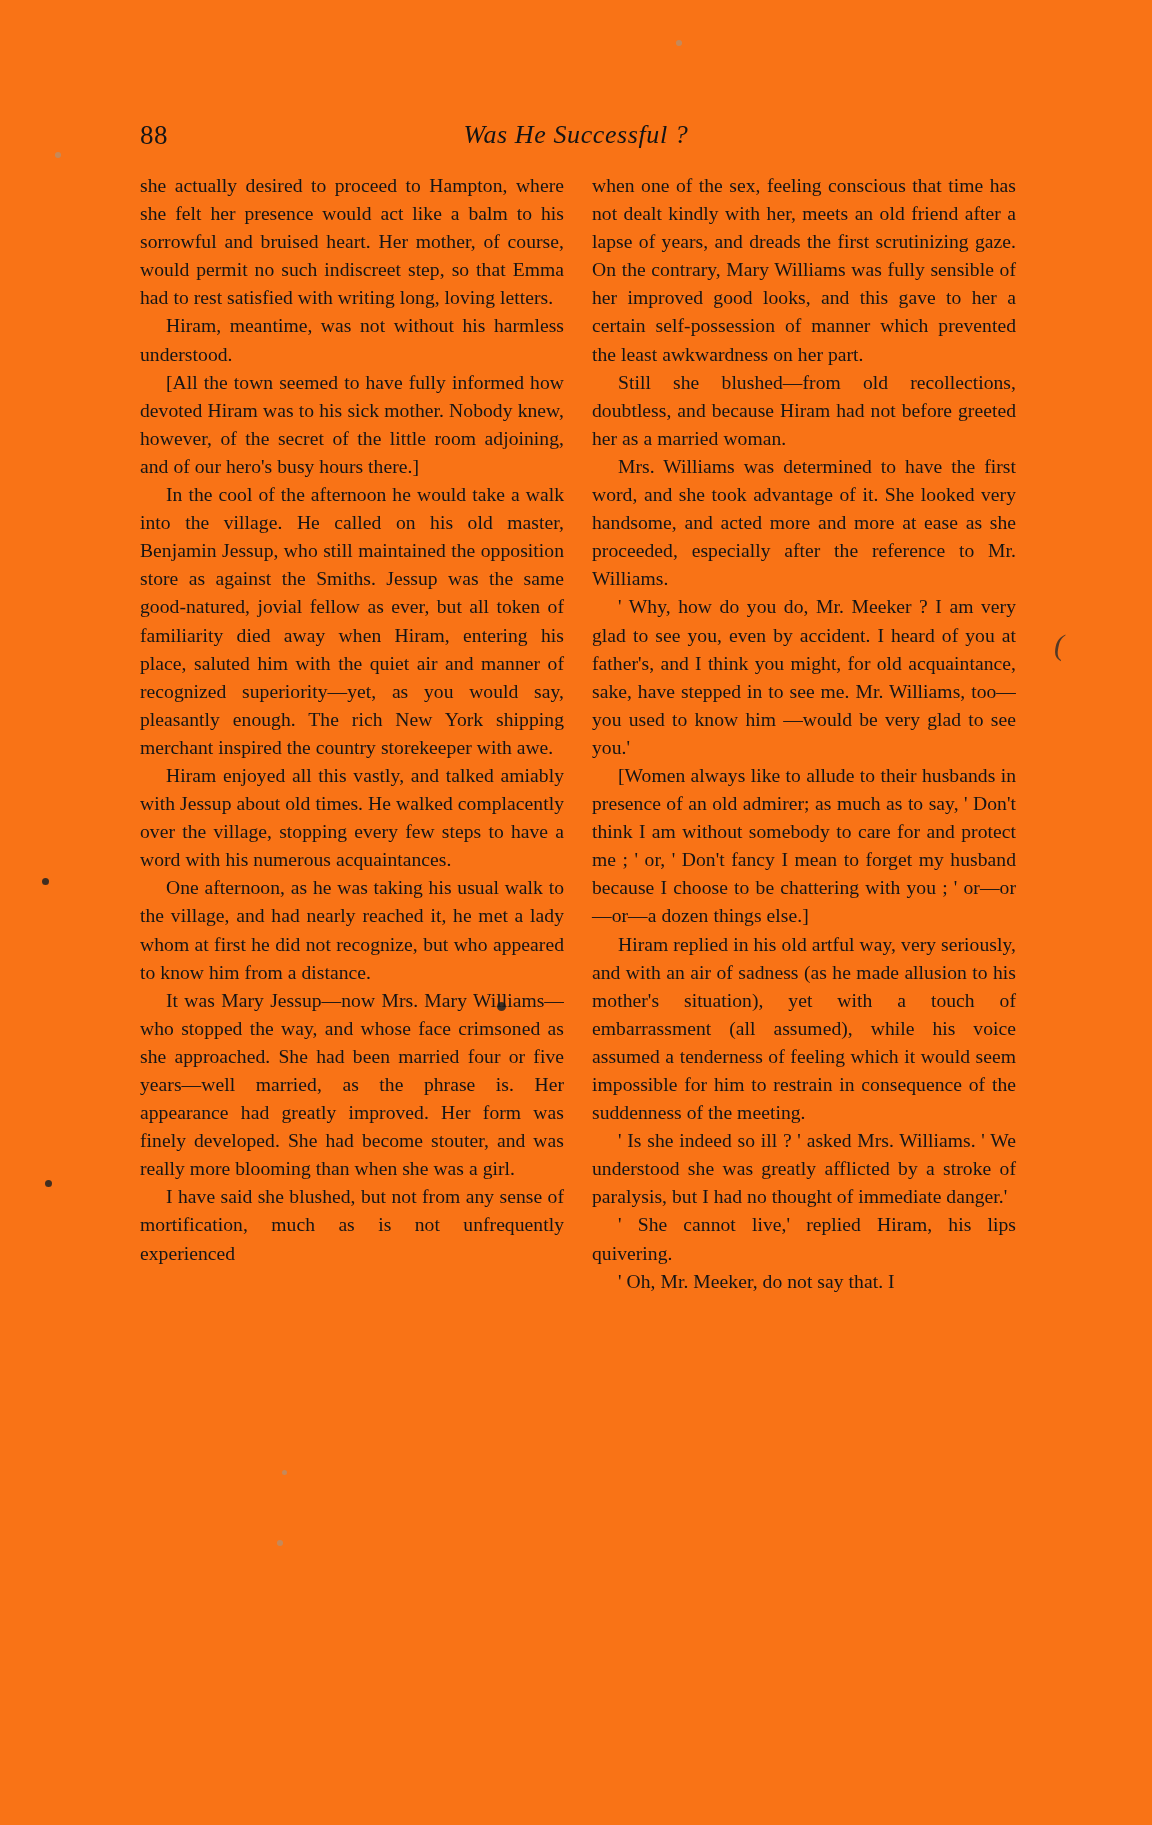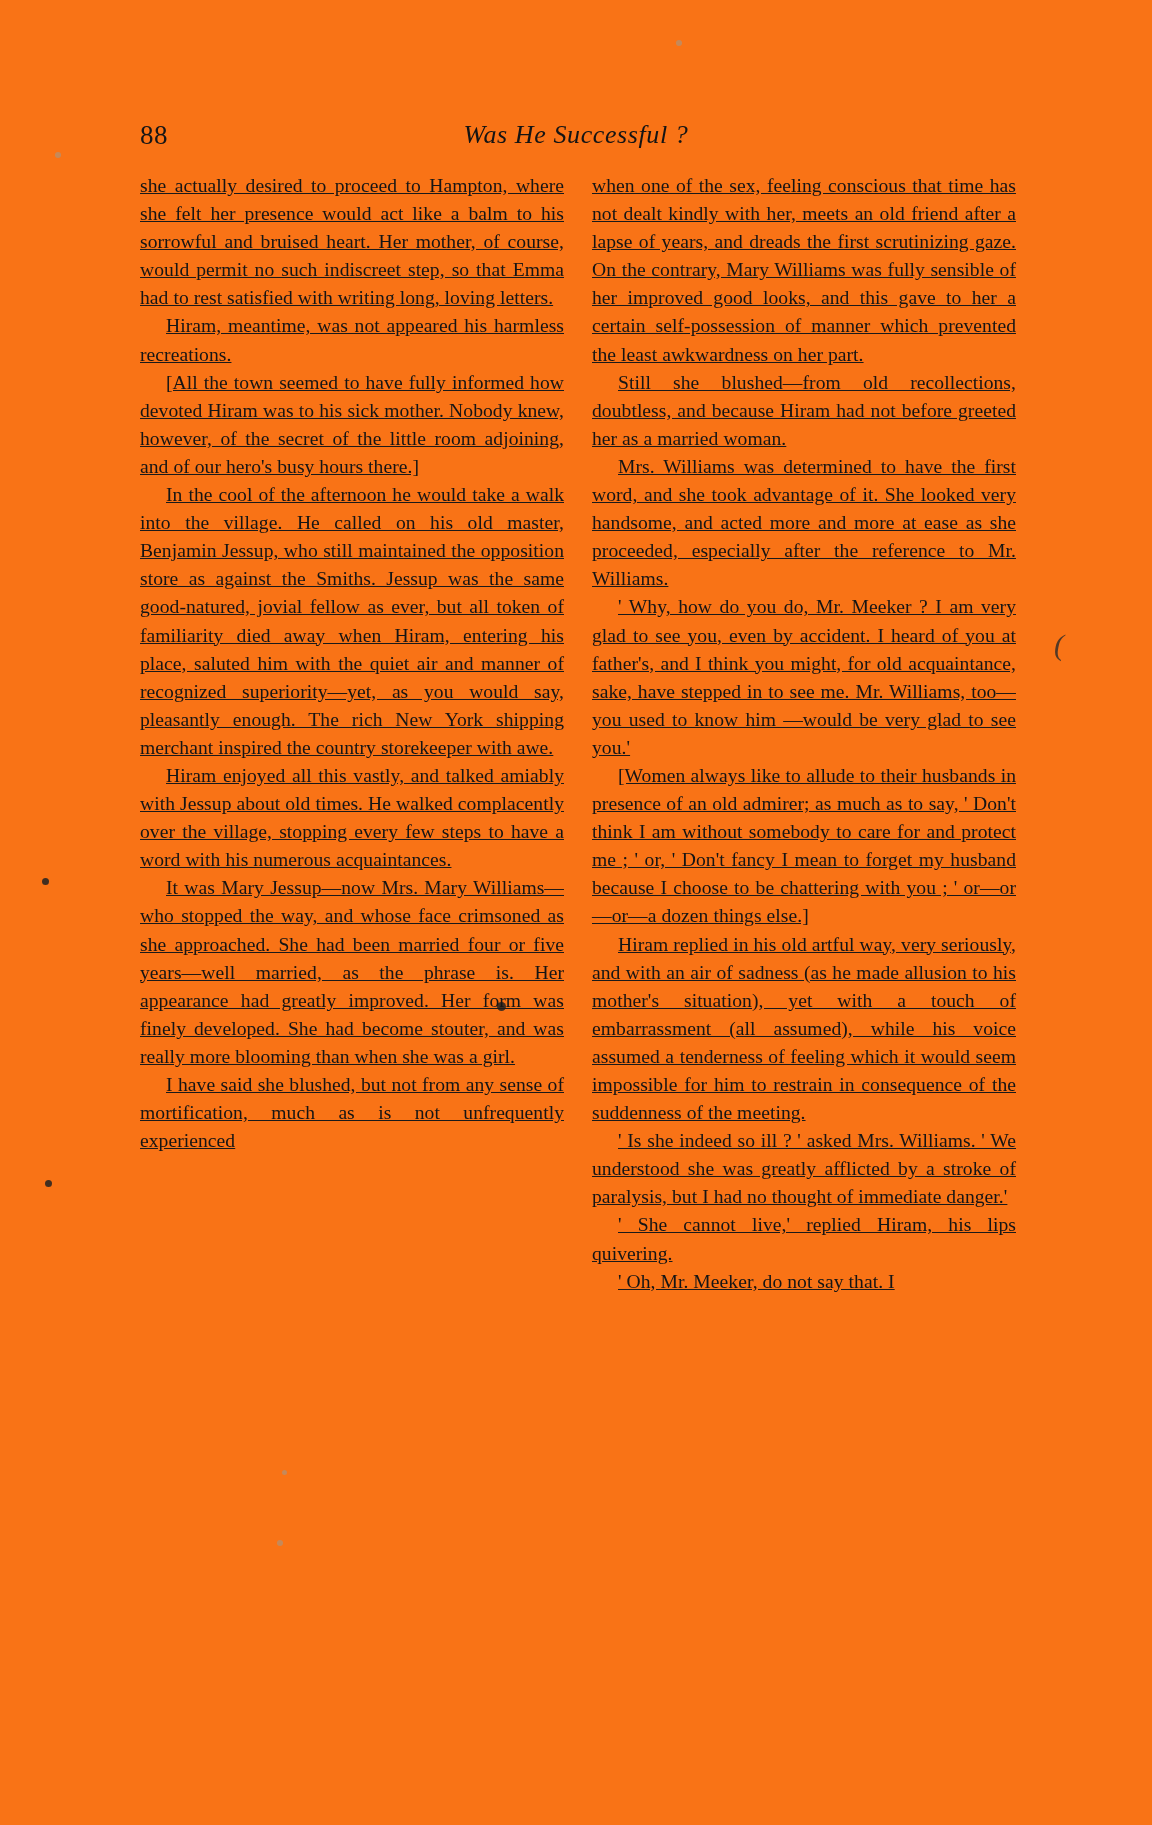--- a/index.html
+++ b/index.html
@@ -53,21 +53,20 @@
   .columns {
     position: absolute;
     top: 172px;
     left: 140px;
     width: 876px;
     display: flex;
     gap: 28px;
   }
   .col {
     width: 424px;
-    text-decoration: underline;
   }
   .col p {
     margin: 0;
     font-size: 19.6px;
     line-height: 28.1px;
     text-align: justify;
     text-justify: inter-word;
     text-indent: 26px;
     color: #151515;
     letter-spacing: .05px;
@@ -110,24 +109,25 @@
   <div class="inkdot" style="left:497px; top:1002px; width:9px; height:9px;"></div>
 
   <div class="header">
     <div class="folio">88</div>
     <div class="running-title">Was He Successful ?</div>
   </div>
 
   <div class="columns">
     <div class="col">
       <p class="noindent">she actually desired to proceed to Hampton, where she felt her presence would act like a balm to his sorrowful and bruised heart.  Her mother, of course, would permit no such indiscreet step, so that Emma had to rest satisfied with writing long, loving letters.</p>
-      <p>Hiram, meantime, was not appeared his harmless recreations.</p>
+      <p>Hiram, meantime, was not without his harmless understood.</p>
       <p>[All the town seemed to have fully informed how devoted Hiram was to his sick mother.  Nobody knew, however, of the secret of the little room adjoining, and of our hero's busy hours there.]</p>
       <p>In the cool of the afternoon he would take a walk into the village.  He called on his old master, Benjamin Jessup, who still maintained the opposition store as against the Smiths.  Jessup was the same good-natured, jovial fellow as ever, but all token of familiarity died away when Hiram, entering his place, saluted him with the quiet air and manner of recognized superiority—yet, as you would say, pleasantly enough.  The rich New York shipping merchant inspired the country storekeeper with awe.</p>
       <p>Hiram enjoyed all this vastly, and talked amiably with Jessup about old times.  He walked complacently over the village, stopping every few steps to have a word with his numerous acquaintances.</p>
+      <p>One afternoon, as he was taking his usual walk to the village, and had nearly reached it, he met a lady whom at first he did not recognize, but who appeared to know him from a distance.</p>
       <p>It was Mary Jessup—now Mrs. Mary Williams—who stopped the way, and whose face crimsoned as she approached.  She had been married four or five years—well married, as the phrase is.  Her appearance had greatly improved.  Her form was finely developed.  She had become stouter, and was really more blooming than when she was a girl.</p>
       <p>I have said she blushed, but not from any sense of mortification, much as is not unfrequently experienced</p>
     </div>
     <div class="col">
       <p class="noindent">when one of the sex, feeling conscious that time has not dealt kindly with her, meets an old friend after a lapse of years, and dreads the first scrutinizing gaze.  On the contrary, Mary Williams was fully sensible of her improved good looks, and this gave to her a certain self-possession of manner which prevented the least awkwardness on her part.</p>
       <p>Still she blushed—from old recollections, doubtless, and because Hiram had not before greeted her as a married woman.</p>
       <p>Mrs. Williams was determined to have the first word, and she took advantage of it.  She looked very handsome, and acted more and more at ease as she proceeded, especially after the reference to Mr. Williams.</p>
       <p>' Why, how do you do, Mr. Meeker ?  I am very glad to see you, even by accident.  I heard of you at father's, and I think you might, for old acquaintance, sake, have stepped in to see me.  Mr. Williams, too—you used to know him —would be very glad to see you.'</p>
       <p>[Women always like to allude to their husbands in presence of an old admirer; as much as to say, ' Don't think I am without somebody to care for and protect me ; ' or, ' Don't fancy I mean to forget my husband because I choose to be chattering with you ; ' or—or—or—a dozen things else.]</p>
       <p>Hiram replied in his old artful way, very seriously, and with an air of sadness (as he made allusion to his mother's situation), yet with a touch of embarrassment (all assumed), while his voice assumed a tenderness of feeling which it would seem impossible for him to restrain in consequence of the suddenness of the meeting.</p>

